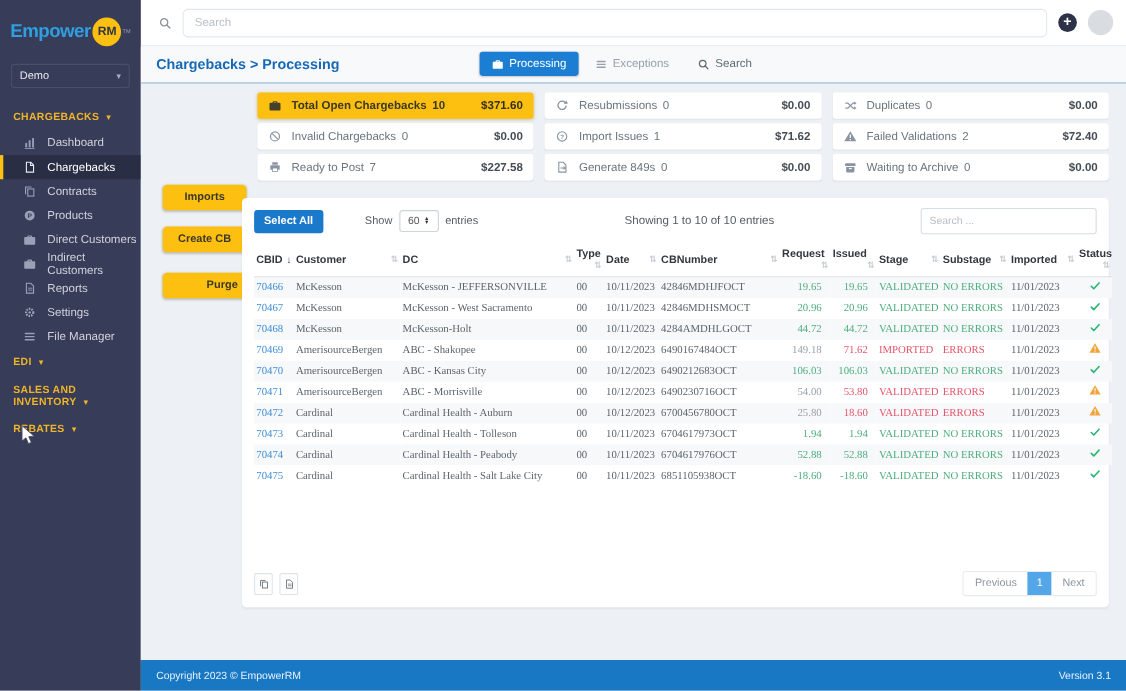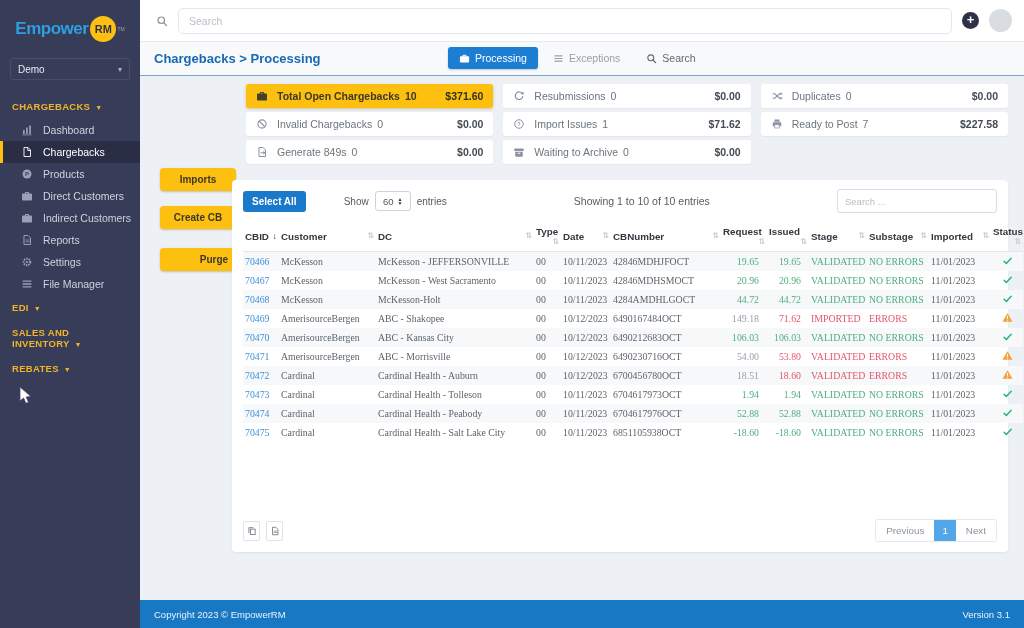--- a/index.html
+++ b/index.html
@@ -1,20 +1,20 @@
 <!DOCTYPE html>
 <html><head>
 <meta charset="utf-8">
 <style>
   * { margin:0; padding:0; box-sizing:border-box; }
   html,body { width:1024px; height:628px; font-family:"Liberation Sans","DejaVu Sans",sans-serif; background:#edf0f4; overflow:hidden; }
   .app { display:flex; width:1024px; height:628px; position:relative; }
 
   
-  .sidebar { width:140px; background:#373c58; color:#cfd3dd; flex:none; position:relative; }
+  .sidebar { width:128px; background:#373c58; color:#cfd3dd; flex:none; position:relative; }
   .logo { display:flex; align-items:center; justify-content:center; padding:16px 0 12px; }
   .logo-name { color:#2f9fe0; font-weight:bold; font-size:17px; letter-spacing:-0.5px; }
   .logo-badge { background:#fdc010; color:#2e3248; font-weight:bold; font-size:11px; width:26px; height:26px; border-radius:50%; display:flex; align-items:center; justify-content:center; margin-left:2px; }
   .logo-tm { color:#9aa0b5; font-size:5px; vertical-align:top; margin-left:1px; }
   .org-select { margin:4px 10px 14px; border:1px solid #4a4f68; border-radius:3px; height:22px; display:flex; align-items:center; justify-content:space-between; padding:0 7px; font-size:10px; color:#e8eaf0; cursor:pointer; }
   .org-caret { font-size:8px; color:#aab0c2; }
   .side-section { color:#f0b429; font-size:9.5px; font-weight:bold; letter-spacing:0.3px; padding:7px 12px; cursor:pointer; }
   .side-section .sc { font-size:7px; margin-left:5px; }
   .side-item { display:flex; align-items:center; height:22px; padding-left:18px; font-size:10.5px; cursor:pointer; border-left:3px solid transparent; }
   .side-item .ic { width:12px; height:12px; color:#9aa0b5; margin-right:10px; flex:none; }
@@ -226,20 +226,26 @@
           <span>Dashboard</span>
         </div>
         <div class="side-item active">
           <svg class="ic" viewBox="0 0 24 24">
             <use href="#sym-file"></use>
           </svg>
           <span>Chargebacks</span>
         </div>
         <div class="side-item">
           <svg class="ic" viewBox="0 0 24 24">
+            <use href="#sym-copy"></use>
+          </svg>
+          <span>Contracts</span>
+        </div>
+        <div class="side-item">
+          <svg class="ic" viewBox="0 0 24 24">
             <use href="#sym-circle-p"></use>
           </svg>
           <span>Products</span>
         </div>
         <div class="side-item">
           <svg class="ic" viewBox="0 0 24 24">
             <use href="#sym-briefcase"></use>
           </svg>
           <span>Direct Customers</span>
         </div>
@@ -350,20 +356,28 @@
             <span class="card-count">0</span>
             <span class="card-amount">$0.00</span>
           </div>
           <div class="card">
             <svg class="ic" viewBox="0 0 24 24">
               <use href="#sym-question"></use>
             </svg>
             <span class="card-label">Import Issues</span>
             <span class="card-count">1</span>
             <span class="card-amount">$71.62</span>
+          </div>
+          <div class="card">
+            <svg class="ic" viewBox="0 0 24 24">
+              <use href="#sym-warning"></use>
+            </svg>
+            <span class="card-label">Failed Validations</span>
+            <span class="card-count">2</span>
+            <span class="card-amount">$72.40</span>
           </div>
           <div class="card">
             <svg class="ic" viewBox="0 0 24 24">
               <use href="#sym-print"></use>
             </svg>
             <span class="card-label">Ready to Post</span>
             <span class="card-count">7</span>
             <span class="card-amount">$227.58</span>
           </div>
           <div class="card">
@@ -536,21 +550,21 @@
                     <use href="#sym-warning"></use>
                   </svg></td>
               </tr>
               <tr>
                 <td class="cbid"><a href="#">70472</a></td>
                 <td>Cardinal</td>
                 <td>Cardinal Health - Auburn</td>
                 <td>00</td>
                 <td>10/12/2023</td>
                 <td>6700456780OCT</td>
-                <td class="num c-gray">18.51</td>
+                <td class="num c-gray">25.80</td>
                 <td class="num c-red">18.60</td>
                 <td class="c-red">VALIDATED</td>
                 <td class="c-red">ERRORS</td>
                 <td>11/01/2023</td>
                 <td class="status"><svg class="st-warn" viewBox="0 0 24 24">
                     <use href="#sym-warning"></use>
                   </svg></td>
               </tr>
               <tr>
                 <td class="cbid"><a href="#">70473</a></td>

